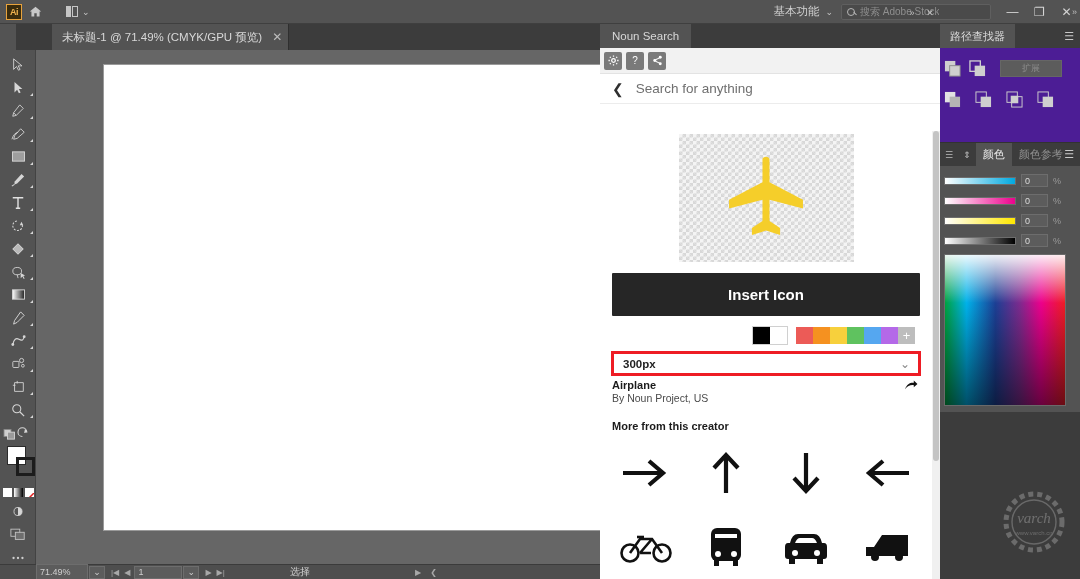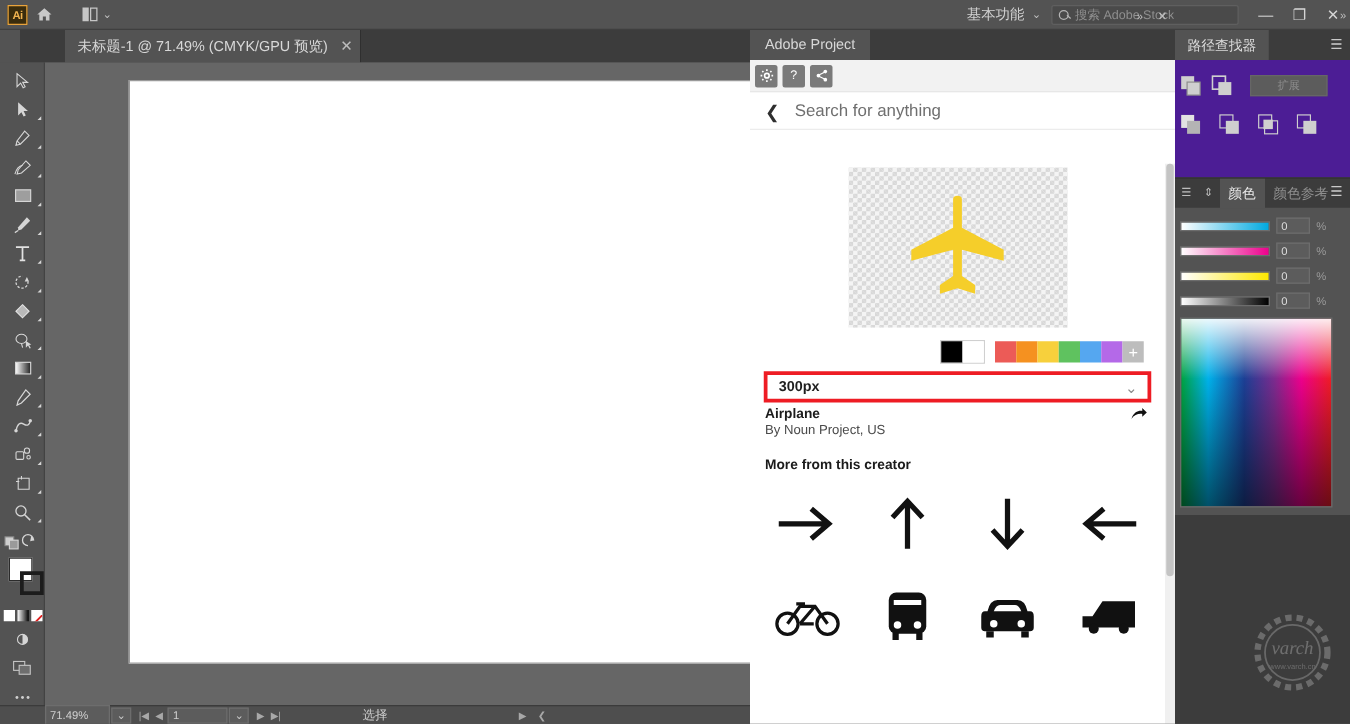--- a/index.html
+++ b/index.html
@@ -442,21 +442,21 @@
     </div>
     <div class="sb-status">选择</div>
     <div class="sb-arrows">
         <span>▶</span>
         <span>❮</span>
       </div>
   </div>
 
   <div class="np-panel">
     <div class="np-tabrow">
-      <div class="np-tab">Adobe Project</div>
+      <div class="np-tab">Noun Search</div>
       <div class="np-winbtns">
         <div class="np-wb">»</div>
         <div class="np-wb">✕</div>
       </div>
     </div>
 
     <div class="np-body">
       <div class="np-toolstrip">
         <div class="np-btn">
           <svg width="11" height="11" viewBox="0 0 12 12">
@@ -482,20 +482,21 @@
 
       <div class="np-scroll">
         <div class="preview-wrap">
           <div class="preview">
             <svg width="88" height="88" viewBox="0 0 100 100">
               <path d="M46 6 C46 2 54 2 54 6 L54 32 L92 52 L92 62 L54 52 L54 76 L66 84 L66 92 L50 87 L34 92 L34 84 L46 76 L46 52 L8 62 L8 52 L46 32 Z" fill="#F5CE2A"></path>
             </svg>
           </div>
         </div>
 
+        <div class="insert-btn">Insert Icon</div>
 
         <div class="swatchrow">
           <div class="bw">
             <i style="background:#000000"></i>
             <i style="background:#ffffff"></i>
           </div>
           <div class="colors">
             <i style="background:#ec5b57"></i>
             <i style="background:#f59120"></i>
             <i style="background:#f7d03c"></i>

